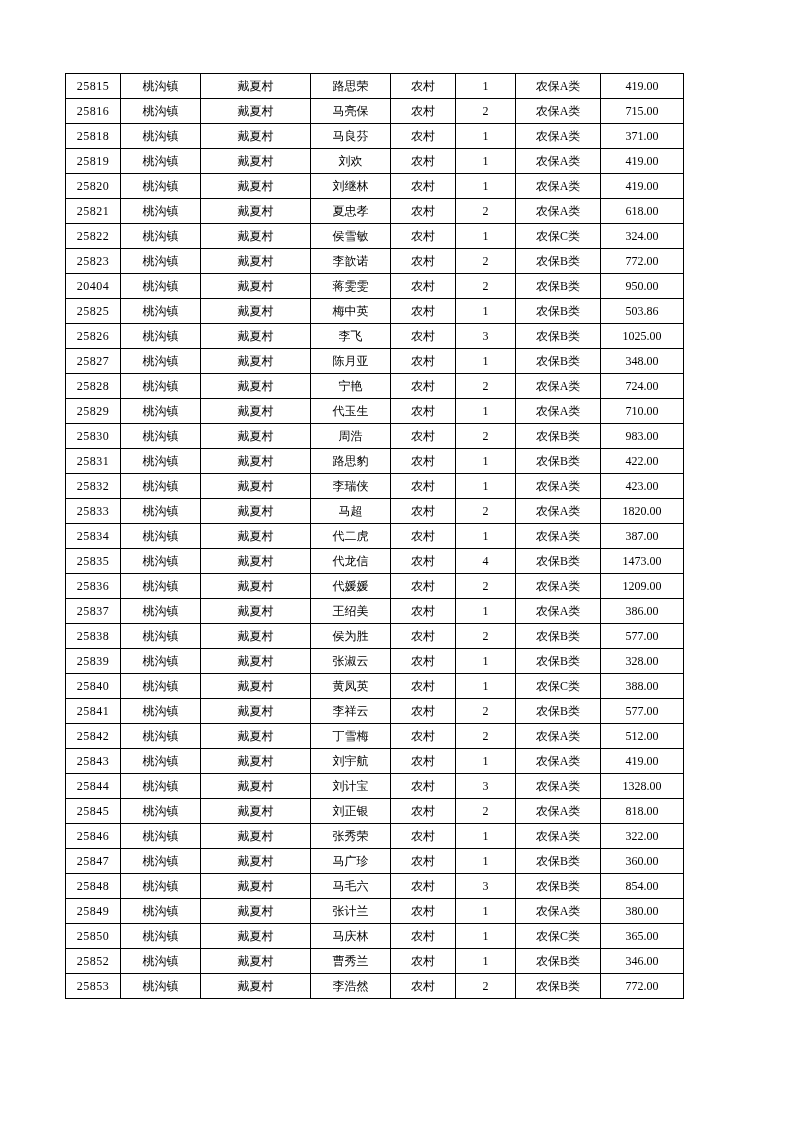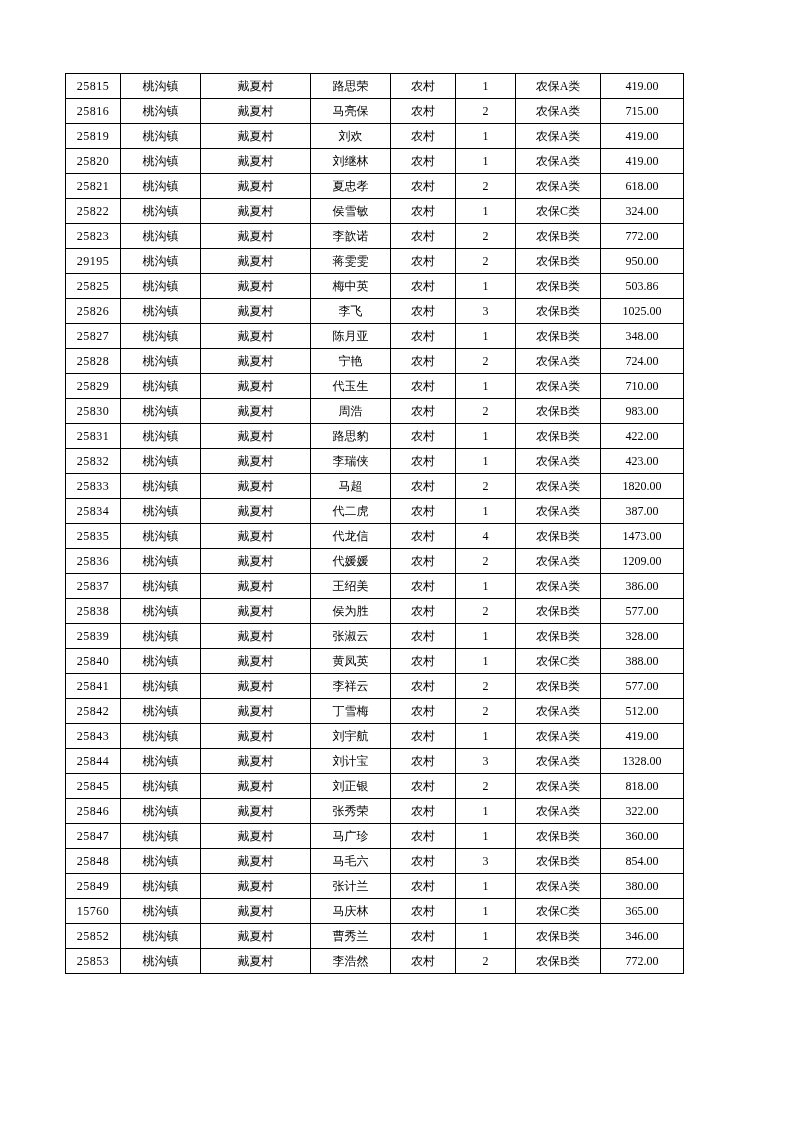--- a/index.html
+++ b/index.html
@@ -77,20 +77,30 @@
           <td class="col-id">25816</td>
           <td class="col-town">桃沟镇</td>
           <td class="col-village">戴夏村</td>
           <td class="col-name">马亮保</td>
           <td class="col-type">农村</td>
           <td class="col-count">2</td>
           <td class="col-category">农保A类</td>
           <td class="col-amount">715.00</td>
         </tr>
         <tr>
+          <td class="col-id">25818</td>
+          <td class="col-town">桃沟镇</td>
+          <td class="col-village">戴夏村</td>
+          <td class="col-name">马良芬</td>
+          <td class="col-type">农村</td>
+          <td class="col-count">1</td>
+          <td class="col-category">农保A类</td>
+          <td class="col-amount">371.00</td>
+        </tr>
+        <tr>
           <td class="col-id">25819</td>
           <td class="col-town">桃沟镇</td>
           <td class="col-village">戴夏村</td>
           <td class="col-name">刘欢</td>
           <td class="col-type">农村</td>
           <td class="col-count">1</td>
           <td class="col-category">农保A类</td>
           <td class="col-amount">419.00</td>
         </tr>
         <tr>
@@ -127,21 +137,21 @@
           <td class="col-id">25823</td>
           <td class="col-town">桃沟镇</td>
           <td class="col-village">戴夏村</td>
           <td class="col-name">李歆诺</td>
           <td class="col-type">农村</td>
           <td class="col-count">2</td>
           <td class="col-category">农保B类</td>
           <td class="col-amount">772.00</td>
         </tr>
         <tr>
-          <td class="col-id">29195</td>
+          <td class="col-id">20404</td>
           <td class="col-town">桃沟镇</td>
           <td class="col-village">戴夏村</td>
           <td class="col-name">蒋雯雯</td>
           <td class="col-type">农村</td>
           <td class="col-count">2</td>
           <td class="col-category">农保B类</td>
           <td class="col-amount">950.00</td>
         </tr>
         <tr>
           <td class="col-id">25825</td>
@@ -387,21 +397,21 @@
           <td class="col-id">25849</td>
           <td class="col-town">桃沟镇</td>
           <td class="col-village">戴夏村</td>
           <td class="col-name">张计兰</td>
           <td class="col-type">农村</td>
           <td class="col-count">1</td>
           <td class="col-category">农保A类</td>
           <td class="col-amount">380.00</td>
         </tr>
         <tr>
-          <td class="col-id">15760</td>
+          <td class="col-id">25850</td>
           <td class="col-town">桃沟镇</td>
           <td class="col-village">戴夏村</td>
           <td class="col-name">马庆林</td>
           <td class="col-type">农村</td>
           <td class="col-count">1</td>
           <td class="col-category">农保C类</td>
           <td class="col-amount">365.00</td>
         </tr>
         <tr>
           <td class="col-id">25852</td>

